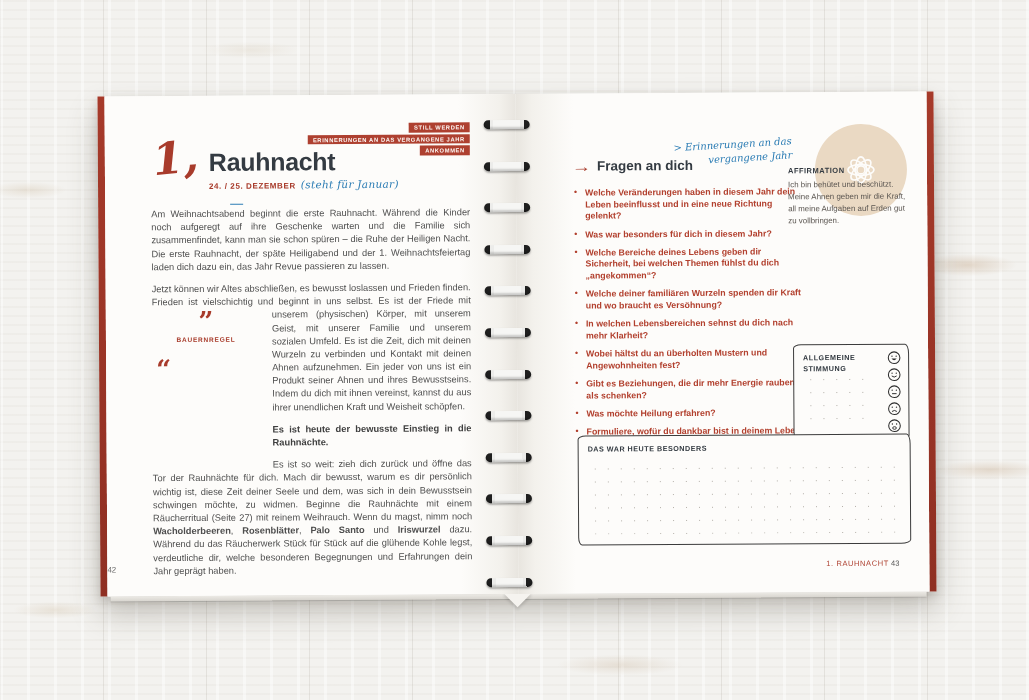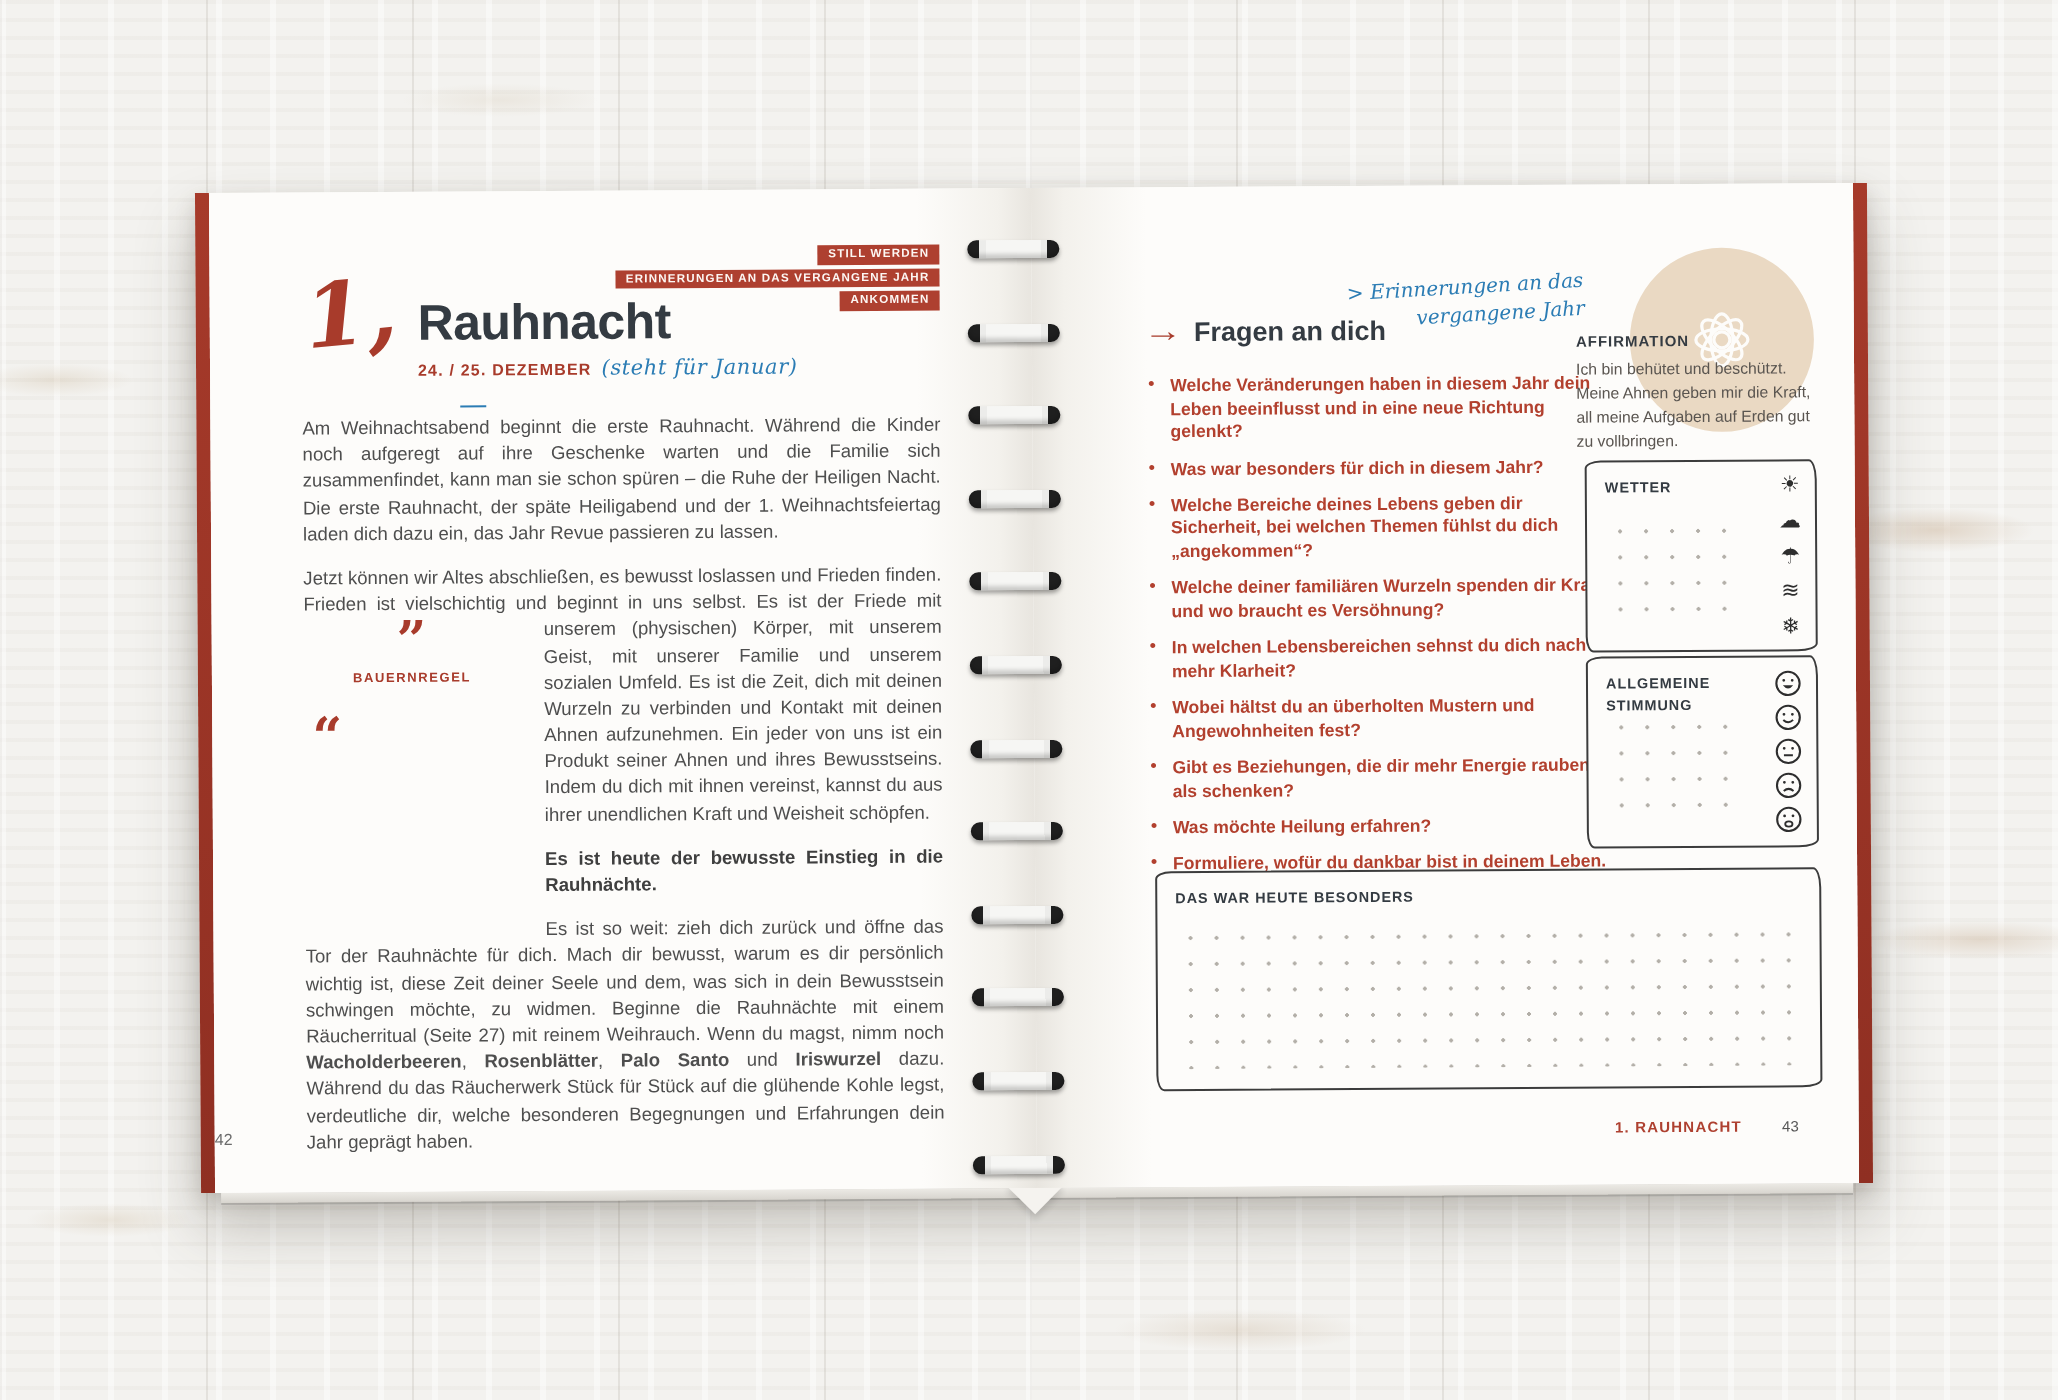--- a/index.html
+++ b/index.html
@@ -108,27 +108,27 @@
       letter-spacing:.5px; color:#343b42; line-height:1.5; width:60px; }
   .dot-grid{ position:absolute; left:10px; top:28px; right:36px; bottom:10px;
       background-image:radial-gradient(#b3afa8 .9px, rgba(0,0,0,0) 1px);
       background-size:13px 13px; }
   .icon-col{ position:absolute; right:7px; top:6px; bottom:6px; display:flex;
       flex-direction:column; justify-content:space-between; align-items:center; }
   .wx-icon{ font-family:"DejaVu Sans", sans-serif; font-size:11px; color:#2e2e2e; line-height:1; }
   .mood-icon svg{ display:block; }
 
   .box-weather{ left:276px; top:138px; width:116px; height:96px; }
-  .box-mood{ left:276px; top:236px; width:116px; height:96px; }
+  .box-mood{ left:276px; top:252px; width:116px; height:96px; }
   .box-notes{ left:60px; top:342px; width:333px; height:110px; }
   .box-notes .box-label{ width:auto; }
   .box-notes .dot-grid{ top:26px; right:12px; }
 
   .footer-right{ position:absolute; right:30px; bottom:24px; font-size:7.5px; }
-  .footer-chapter{ color:#ae4030; font-weight:bold; letter-spacing:.6px; margin-right:18px; }
+  .footer-chapter{ color:#ae4030; font-weight:normal; letter-spacing:.6px; }
   .footer-page{ color:#555; }
 </style>
 </head>
 <body>
 
 <div class="wood-knots"></div>
 
 <div class="book">
   <div class="book-edge left"></div>
   <div class="book-edge right"></div>
@@ -202,31 +202,20 @@
       <li>Gibt es Beziehungen, die dir mehr Energie rauben als schenken?</li>
       <li>Was möchte Heilung erfahren?</li>
       <li>Formuliere, wofür du dankbar bist in deinem Leben.</li>
     </ul>
 
     <div class="affirmation">
       <div class="affirmation-label">AFFIRMATION</div>
       <div class="affirmation-text">Ich bin behütet und beschützt. Meine Ahnen geben mir die Kraft, all meine Aufgaben auf Erden gut zu vollbringen.</div>
     </div>
 
-    <div class="sketch-box box-weather">
-      <div class="box-label">WETTER</div>
-      <div class="dot-grid"></div>
-      <div class="icon-col">
-        <span class="wx-icon">☀</span>
-        <span class="wx-icon">☁</span>
-        <span class="wx-icon">☂</span>
-        <span class="wx-icon">≋</span>
-        <span class="wx-icon">❄</span>
-      </div>
-    </div>
 
     <div class="sketch-box box-mood">
       <div class="box-label">
         <span>ALLGEMEINE</span><br>
         <span>STIMMUNG</span>
       </div>
       <div class="dot-grid"></div>
       <div class="icon-col">
         <span class="mood-icon">
           <svg width="14" height="14" viewBox="0 0 20 20">

